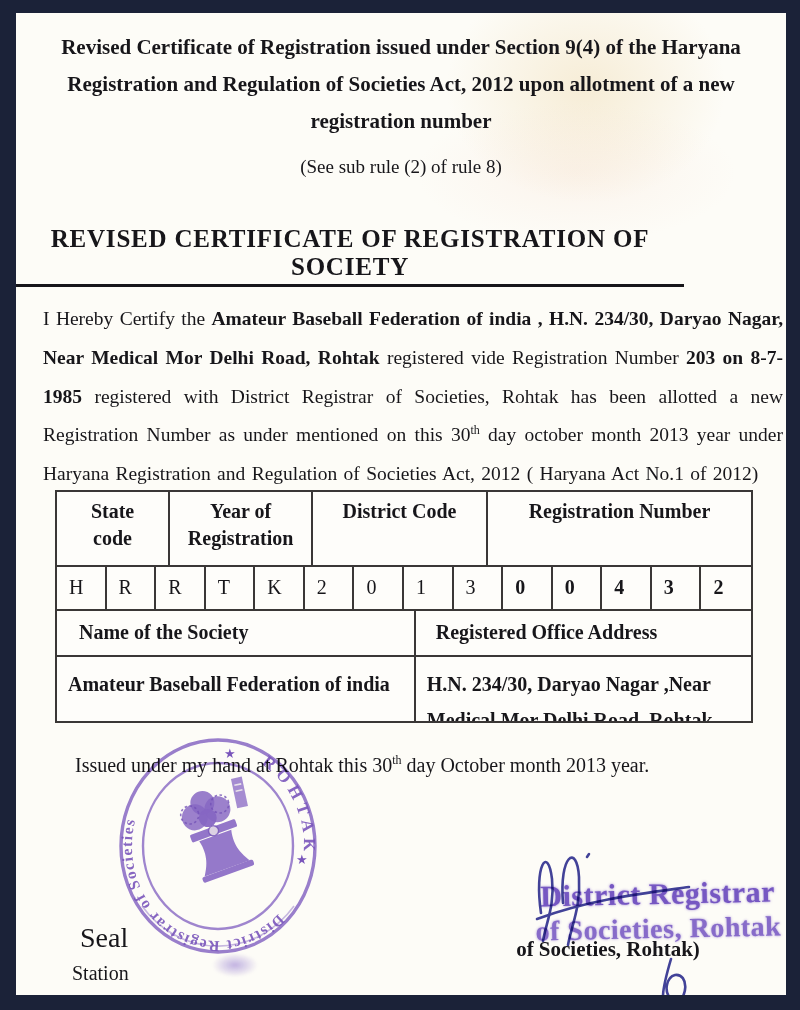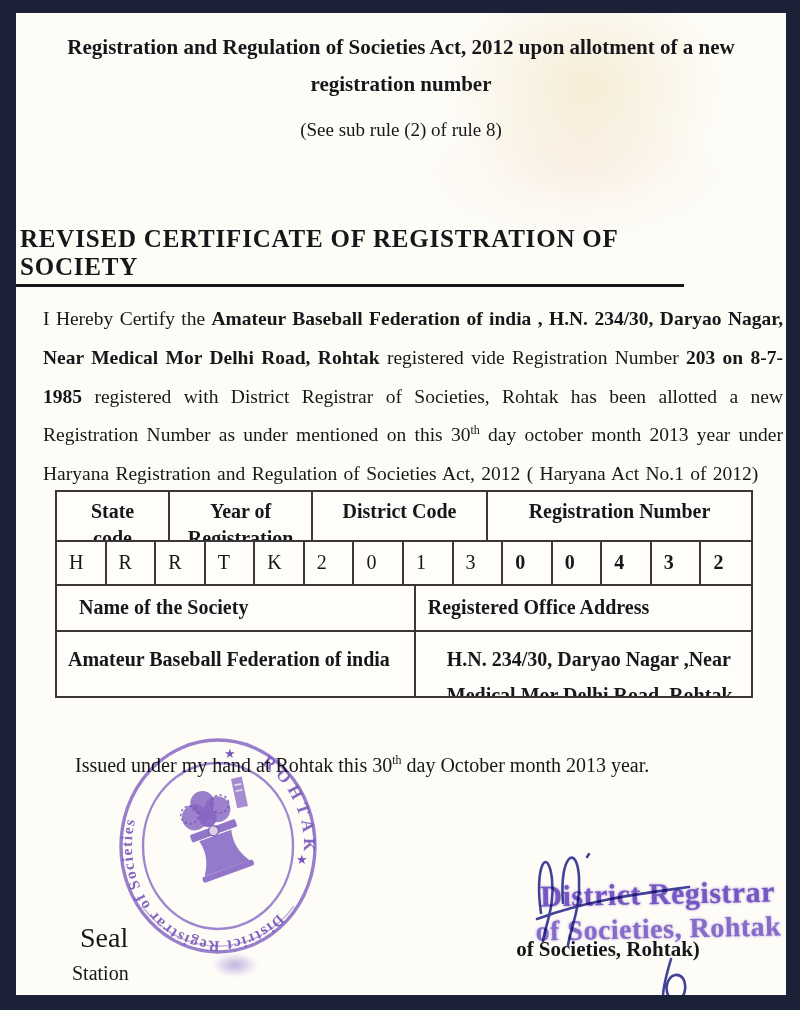--- a/index.html
+++ b/index.html
@@ -15,47 +15,47 @@
      background:radial-gradient(closest-side,rgba(243,205,185,.18),rgba(243,205,185,0));}
   .smudge.violet{left:196px;top:940px;width:46px;height:24px;border-radius:50%;
      background:radial-gradient(closest-side,rgba(120,88,198,.45),rgba(120,88,198,0));filter:blur(1px);}
 
   
   .hdr{position:absolute;left:0;top:16px;width:770px;text-align:center;}
   .hdr .hline{font-weight:bold;font-size:21px;line-height:37px;}
   .hdr .subrule{font-size:19px;line-height:32px;margin-top:11px;}
 
   
-  .titlewrap{position:absolute;left:0;top:212px;width:668px;text-align:left;}
+  .titlewrap{position:absolute;left:0;top:212px;width:668px;text-align:center;}
   .titlewrap .title{display:inline-block;font-weight:bold;font-size:25px;letter-spacing:.8px;
      border-bottom:3.5px solid #17161a;padding:0 4px 3px;}
 
   
   .bodytext{position:absolute;left:16px;top:276px;width:740px;font-size:19.5px;line-height:38.8px;
      text-align:justify;word-spacing:1.5px;margin:11px;}
   .bodytext b{font-weight:bold;}
   sup{font-size:12px;line-height:0;}
 
   
   .regtable{position:absolute;left:39px;top:477px;width:694px;border:2.5px solid #3a3736;background:rgba(255,255,255,.35);}
   .trow{display:grid;}
   .trow + .trow{border-top:2px solid #3a3736;}
   .tcell{border-right:2px solid #3a3736;box-sizing:border-box;font-size:20px;overflow:hidden;}
   .tcell:last-child{border-right:none;}
-  .trow.head{grid-template-columns:16.3% 20.6% 25.2% 37.9%;height:48px;}
+  .trow.head{grid-template-columns:16.3% 20.6% 25.2% 37.9%;height:73px;}
   .trow.head .tcell{font-weight:bold;text-align:center;padding:6px 14px 0;line-height:27px;}
   .trow.code{grid-template-columns:repeat(14,1fr);height:42px;}
   .trow.code .tcell{padding:7px 0 0 12px;line-height:26px;}
   .trow.code .tcell.b{font-weight:bold;}
   .trow.labels{grid-template-columns:51.7% 48.3%;height:44px;}
   .trow.labels .tcell{padding:8px 0 0 22px;line-height:26px;font-weight:bold;}
-  .trow.labels .tcell + .tcell{padding-left:12px;}
+  .trow.labels .tcell + .tcell{padding-left:20px;}
   .trow.values{grid-template-columns:51.7% 48.3%;height:64px;}
   .trow.values .tcell{font-weight:bold;padding:9px 0 0 11px;line-height:36px;}
-  .trow.values .tcell + .tcell{margin-left:20px;}
+  .trow.values .tcell + .tcell{}
 
   
   .issued{position:absolute;left:59px;top:741px;width:680px;font-size:20px;}
 
   
   .seal{position:absolute;left:96px;top:718px;mix-blend-mode:multiply;opacity:.93;}
   .seal text{font-family:"Liberation Serif","DejaVu Serif",serif;}
 
   
   .seal-label{position:absolute;left:64px;top:909px;font-size:28px;}
@@ -78,20 +78,21 @@
 </head>
 <body>
 
 <div class="scan">
   <div class="page">
 
     <div class="smudge yellow"></div>
     <div class="smudge pink"></div>
 
     <div class="hdr">
+      <div class="hline">Revised Certificate of Registration issued under Section 9(4) of the Haryana</div>
       <div class="hline">Registration and Regulation of Societies Act, 2012 upon allotment of a new</div>
       <div class="hline">registration number</div>
       <div class="subrule">(See sub rule (2) of rule 8)</div>
     </div>
 
     <div class="titlewrap">
       <span class="title">REVISED CERTIFICATE OF REGISTRATION OF SOCIETY</span>
     </div>
 
     <p class="bodytext"><span>I Hereby Certify the </span><b>Amateur Baseball Federation of india ,  H.N. 234/30, Daryao Nagar, Near Medical Mor Delhi Road, Rohtak</b><span> registered vide Registration Number </span><b>203 on 8-7-1985</b><span> registered with District Registrar of Societies, Rohtak has been allotted a new Registration Number as under mentioned on this 30</span><sup>th</sup><span> day october month 2013 year under Haryana Registration and Regulation of Societies Act, 2012 ( Haryana Act No.1 of 2012)</span></p>

